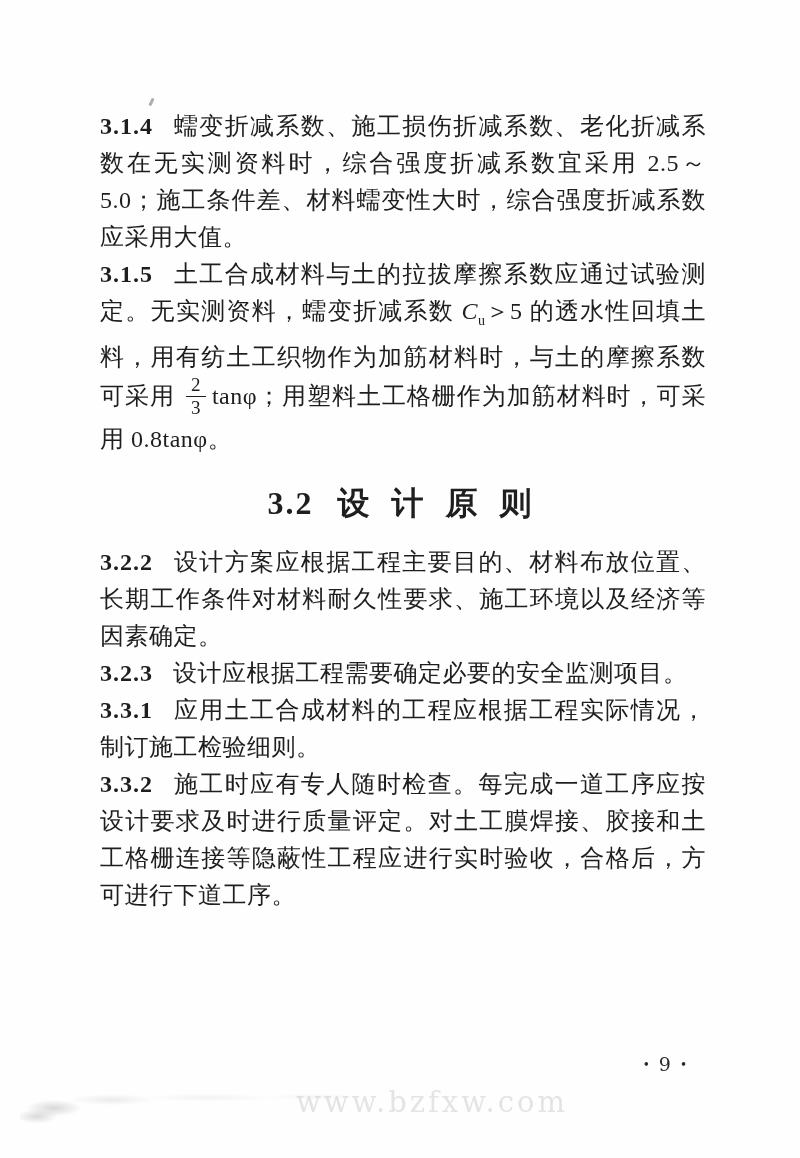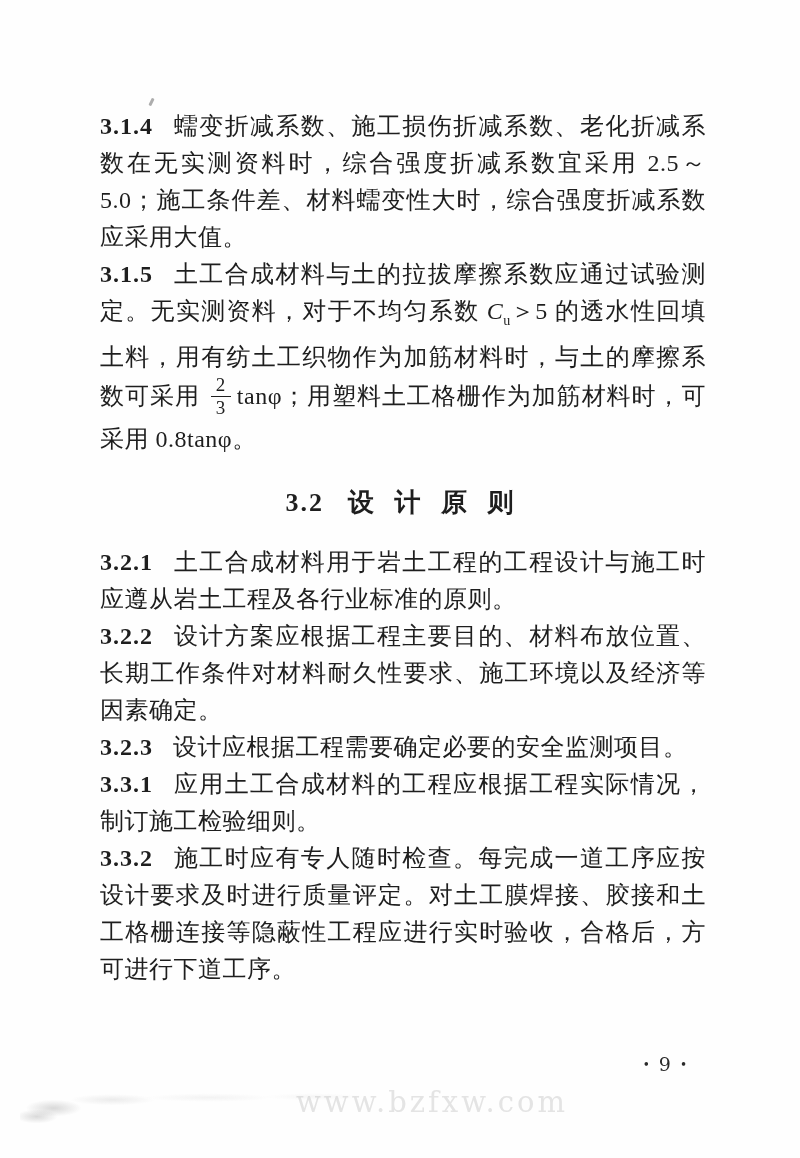--- a/index.html
+++ b/index.html
@@ -31,21 +31,21 @@
   }
   .cnum {
     font-weight: bold;
     font-family: "Liberation Serif", "DejaVu Serif", serif;
     margin-right: 20px;
     letter-spacing: 1px;
     margin-top: 12px;
   }
   h2.sec {
     margin: 25px 0 21px 0;
-    font-size: 26px;
+    font-size: 32px;
     line-height: 40px;
     font-weight: bold;
     text-align: center;
     letter-spacing: 0;
   }
   .sec-num { margin-right: 24px; letter-spacing: 2px; }
   .sec-title { letter-spacing: 7px; }
   
   .var { font-style: italic; font-family: "Liberation Serif", serif; }
   sub.var-sub { font-size: 14px; }
@@ -113,30 +113,29 @@
 <body>
 
 <div class="sheet">
 
   <span class="speck"></span>
 
   <main class="content">
 
     <p class="clause"><b class="cnum">3.1.4</b><span>蠕变折减系数、施工损伤折减系数、老化折减系数在无实测资料时，综合强度折减系数宜采用 2.5～5.0；施工条件差、材料蠕变性大时，综合强度折减系数应采用大值。</span></p>
 
-    <p class="clause"><b class="cnum">3.1.5</b><span>土工合成材料与土的拉拔摩擦系数应通过试验测定。无实测资料，对于不均匀系数 </span><i class="var">C</i><sub class="var-sub">u</sub><span>＞5 的透水性回填土料，用有纺土工织物作为加筋材料时，与土的摩擦系数可采用 </span><span class="frac">
+    <p class="clause"><b class="cnum">3.1.5</b><span>土工合成材料与土的拉拔摩擦系数应通过试验测定。无实测资料，蠕变折减系数 </span><i class="var">C</i><sub class="var-sub">u</sub><span>＞5 的透水性回填土料，用有纺土工织物作为加筋材料时，与土的摩擦系数可采用 </span><span class="frac">
           <span class="fnum">2</span>
           <span class="fden">3</span>
         </span><span>tanφ；用塑料土工格栅作为加筋材料时，可采用 0.8tanφ。</span></p>
 
 
 
     <h2 class="sec"><span class="sec-num">3.2</span><span class="sec-title">设 计 原 则</span></h2>
 
-    <p class="clause"><b class="cnum">3.2.1</b><span>土工合成材料用于岩土工程的工程设计与施工时应遵从岩土工程及各行业标准的原则。</span></p>
 
     <p class="clause"><b class="cnum">3.2.2</b><span>设计方案应根据工程主要目的、材料布放位置、长期工作条件对材料耐久性要求、施工环境以及经济等因素确定。</span></p>
 
     <p class="clause"><b class="cnum">3.2.3</b><span>设计应根据工程需要确定必要的安全监测项目。</span></p>
 
 
 
     <p class="clause"><b class="cnum">3.3.1</b><span>应用土工合成材料的工程应根据工程实际情况，制订施工检验细则。</span></p>
 
     <p class="clause"><b class="cnum">3.3.2</b><span>施工时应有专人随时检查。每完成一道工序应按设计要求及时进行质量评定。对土工膜焊接、胶接和土工格栅连接等隐蔽性工程应进行实时验收，合格后，方可进行下道工序。</span></p>

